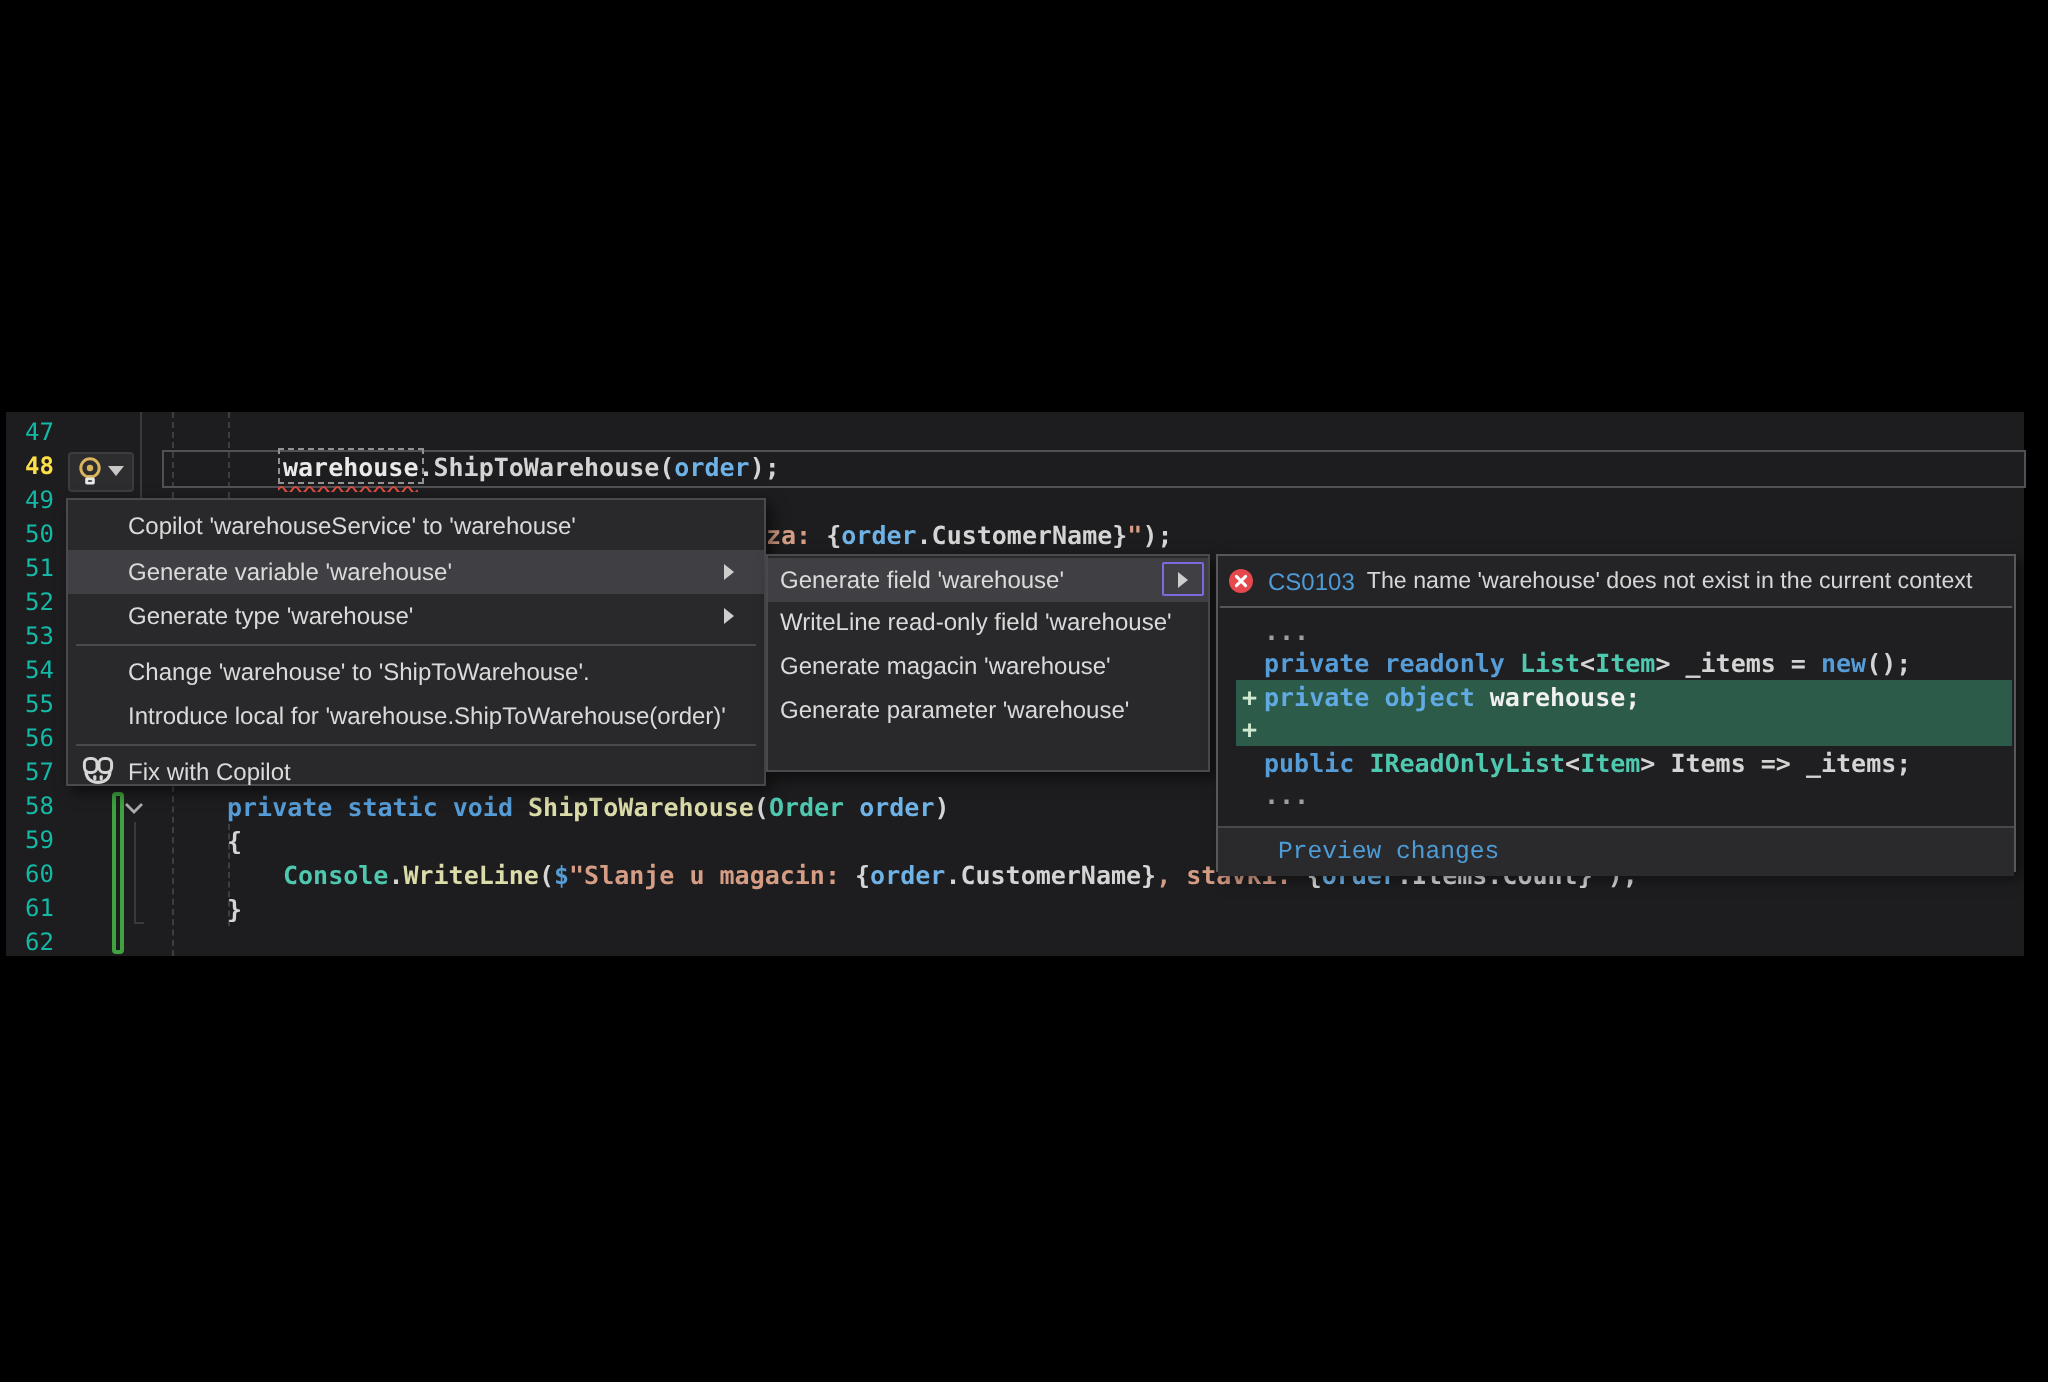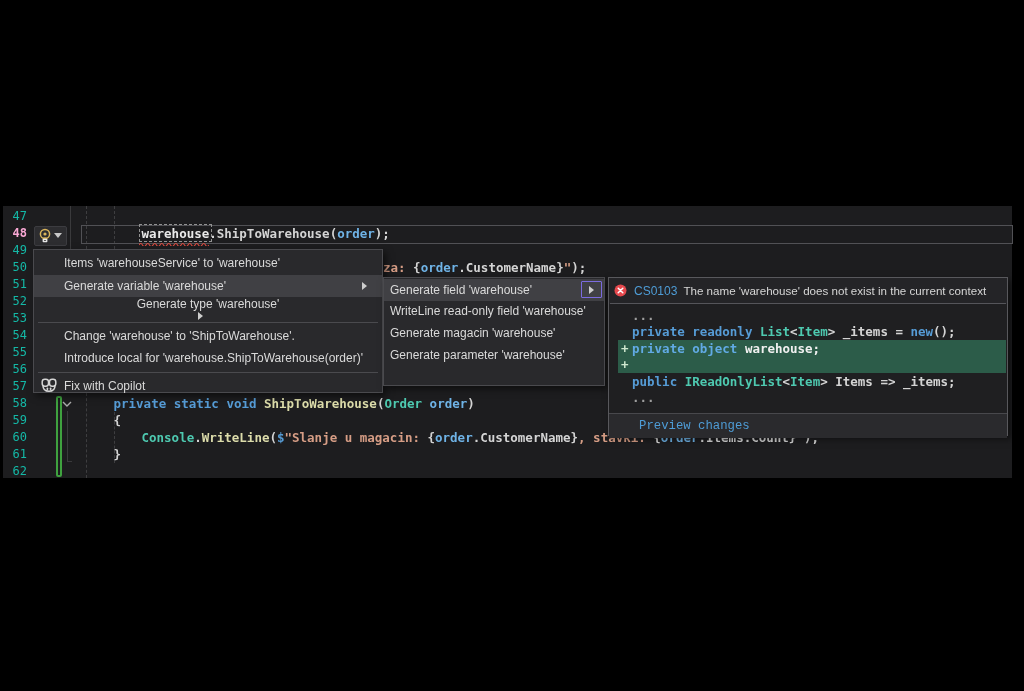--- a/index.html
+++ b/index.html
@@ -2,21 +2,21 @@
 <html><head>
 <meta charset="utf-8">
 <style>
   html,body{margin:0;padding:0;background:#000;}
   .stage{position:relative;width:1024px;height:691px;background:#000;overflow:hidden;
          font-family:"Liberation Sans",sans-serif;}
   .editor{position:absolute;left:3px;top:206px;width:1009px;height:272px;background:#1d1d1f;}
   .mono{font-family:"DejaVu Sans Mono",monospace;font-size:12.5px;line-height:17px;white-space:pre;font-weight:bold;}
   .gutter-num{position:absolute;width:24px;text-align:right;color:#14b8a6;
               font-family:"DejaVu Sans Mono",monospace;font-size:12px;line-height:17px;}
-  .gutter-num.active{color:#f9a8d4;font-weight:bold;}
+  .gutter-num.active{color:#fde047;font-weight:bold;}
   .code-row{position:absolute;height:17px;display:flex;align-items:center;text-align:right;}
   .guide{position:absolute;width:0;border-left:1px dashed #3e3e40;}
   .vline{position:absolute;width:0;border-left:1px solid #3a3a3c;}
   .hline{position:absolute;height:0;border-top:1px solid #3a3a3c;}
   .current-line-box{position:absolute;border:1px solid #515155;}
   .bulb-btn{position:absolute;background:#2d2d30;border:1px solid #3c3c40;border-radius:2px;
             display:flex;align-items:center;justify-content:space-between;padding:0 4px 0 3px;box-sizing:border-box;}
   .change-bar{position:absolute;border:2px solid #3fa23f;border-radius:2px;box-sizing:border-box;}
   .marker-box{position:absolute;border:1px dashed #929292;}
   .squiggle-wrap{position:absolute;}
@@ -105,28 +105,28 @@
 
     <div class="marker-box" style="left:135.5px;top:18px;width:71px;height:16px;"></div>
     <svg class="squiggle-wrap" style="left:136px;top:36px;" width="70" height="4" viewBox="0 0 70 4">
       <path d="M0 3 Q 1.75 0 3.5 3 T 7 3 T 10.5 3 T 14 3 T 17.5 3 T 21 3 T 24.5 3 T 28 3 T 31.5 3 T 35 3 T 38.5 3 T 42 3 T 45.5 3 T 49 3 T 52.5 3 T 56 3 T 59.5 3 T 63 3 T 66.5 3 T 70 3" fill="none" stroke="#dd4c41" stroke-width="1.1"></path>
     </svg>
   </div>
 
   <div class="ctx-menu" id="menu" style="left:33px;top:249px;width:350px;height:144px;padding-top:2px;">
       <div class="menu-item" style="height: 22.5px;">
         <span style="width: 30px; flex: 0 0 auto; display: flex; align-items: center; justify-content: center;"></span>
-        <span class="mi-label">Items 'warehouseService' to 'warehouse'</span>
+        <span class="mi-label">Copilot 'warehouseService' to 'warehouse'</span>
       </div>
       <div class="menu-item hl" style="height: 22.5px;">
         <span style="width: 30px; flex: 0 0 auto; display: flex; align-items: center; justify-content: center;"></span>
         <span class="mi-label">Generate variable 'warehouse'</span>
         <span class="mi-arrow"></span>
       </div>
-      <div class="menu-item" style="height: 22.5px; flex-direction: column;">
+      <div class="menu-item" style="height: 22.5px;">
         <span style="width: 30px; flex: 0 0 auto; display: flex; align-items: center; justify-content: center;"></span>
         <span class="mi-label">Generate type 'warehouse'</span>
         <span class="mi-arrow"></span>
       </div>
       <div class="menu-sep"></div>
       <div class="menu-item" style="height: 22.5px;">
         <span style="width: 30px; flex: 0 0 auto; display: flex; align-items: center; justify-content: center;"></span>
         <span class="mi-label">Change 'warehouse' to 'ShipToWarehouse'.</span>
       </div>
       <div class="menu-item" style="height: 22.5px;">

